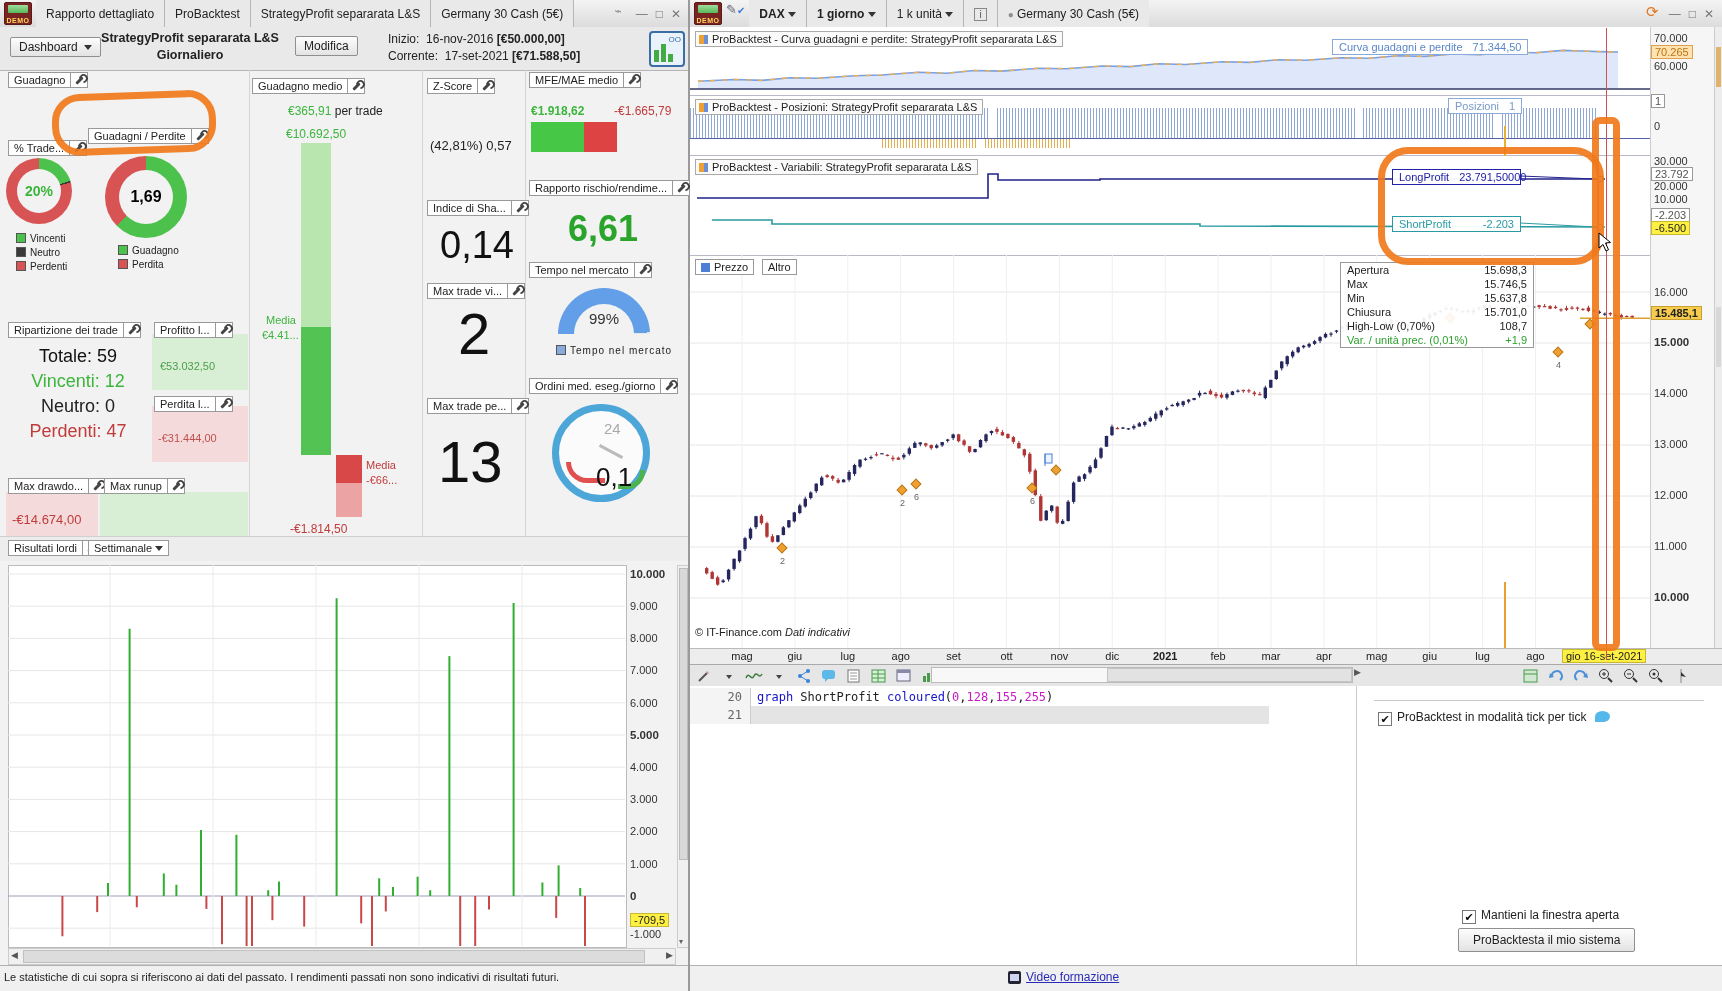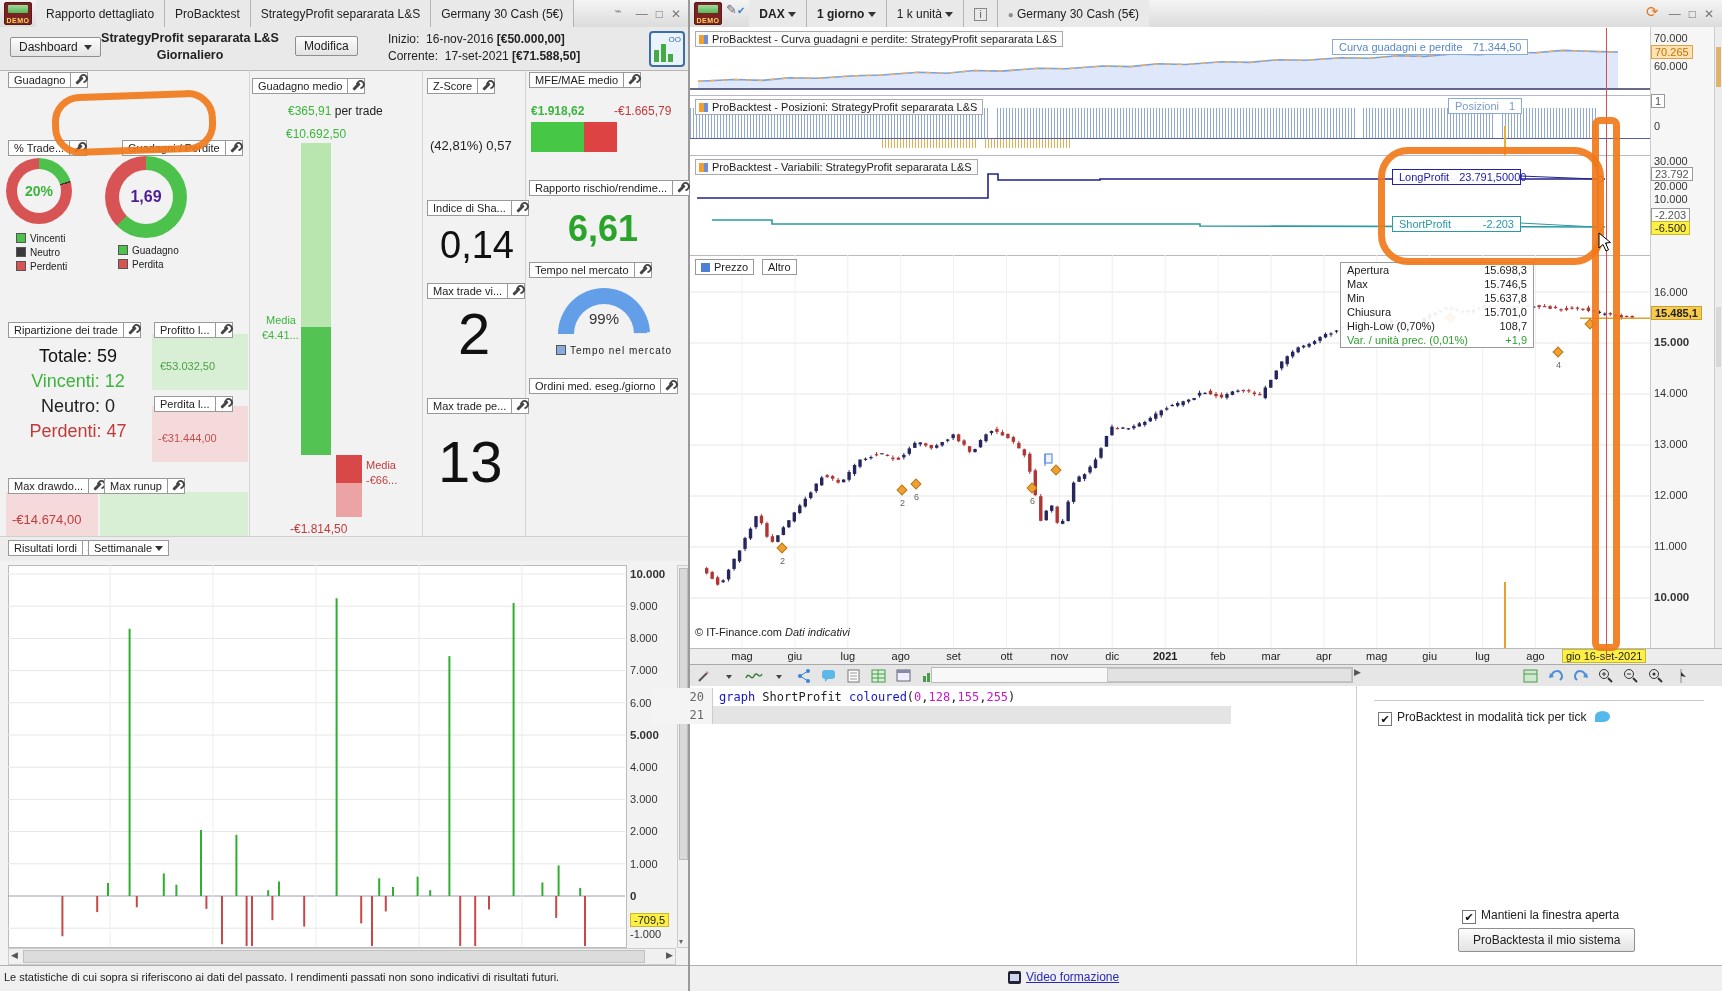--- a/index.html
+++ b/index.html
@@ -117,28 +117,28 @@
     </div>
   <div class="donut" style="left:6px;top:158px;width:66px;height:66px;position:absolute;background:conic-gradient(#4cc24c 0 20%,#3a3a3a 20% 20.8%,#d85454 20.8% 100%);">
     <div class="hole" style="left:11px;top:11px;width:44px;height:44px;font-size:14px;color:#3cb53c;">20%</div>
   </div>
   <div id="leg1" class="abs legend" style="left:16px;top:232px;">
       <div><span class="sq" style="background: rgb(76, 194, 76);"></span>Vincenti</div>
       <div><span class="sq" style="background: rgb(58, 58, 58);"></span>Neutro</div>
       <div><span class="sq" style="background: rgb(216, 84, 84);"></span>Perdenti</div>
     </div>
 
-  <div class="chip" style="left:88px;top:140px;margin-left:34px;">
+  <div class="chip" style="left:88px;top:128px;">
       <span class="lbl">Guadagni / Perdite</span>
       <span class="wr">
         <span class="wrench"></span>
       </span>
     </div>
   <div class="donut" style="left:105px;top:156px;width:82px;height:82px;position:absolute;background:conic-gradient(from 226deg,#d85454 0 134deg,#4cc24c 134deg 360deg);">
-    <div class="hole" style="left:14px;top:14px;width:54px;height:54px;font-size:16px;color:#4c1d95;">1,69</div>
+    <div class="hole" style="left:14px;top:14px;width:54px;height:54px;font-size:16px;color:#000000;">1,69</div>
   </div>
   <div id="leg2" class="abs legend" style="left:118px;top:244px;">
       <div><span class="sq" style="background: rgb(76, 194, 76);"></span>Guadagno</div>
       <div><span class="sq" style="background: rgb(216, 84, 84);"></span>Perdita</div>
     </div>
 
   <div class="chip" style="left:8px;top:322px;">
       <span class="lbl">Ripartizione dei trade</span>
       <span class="wr">
         <span class="wrench"></span>
@@ -258,20 +258,28 @@
     <div class="abs" style="left:16px;top:16px;width:60px;height:60px;border-radius:50%;background:#f2f2f2;"></div>
     <div class="abs" style="left:0;top:22px;width:92px;text-align:center;font-size:15px;color:#333;">99%</div>
   </div>
   <div class="abs legend" style="left:556px;top:344px;"><span class="sq" style="background:#88aadd;"></span><span style="letter-spacing:1px;">Tempo nel mercato</span></div>
   <div class="chip" style="left:529px;top:378px;">
       <span class="lb l lbl">Ordini med. eseg./giorno</span>
       <span class="wr">
         <span class="wrench"></span>
       </span>
     </div>
+  <div class="abs" style="left:552px;top:404px;width:96px;height:96px;">
+    <div class="abs" style="left:0;top:0;width:84px;height:84px;border:7px solid #4da6d8;border-radius:50%;background:#fbfbfb;"></div>
+    <div class="abs" style="left:52px;top:16px;font-size:15px;color:#aaa;">24</div>
+    <div class="abs" style="left:46px;top:46px;width:26px;height:3px;background:#bbb;transform:rotate(28deg);"></div>
+    <div class="abs" style="left:14px;top:58px;width:34px;height:16px;border:5px solid #e05050;border-top:none;border-right:none;border-radius:0 0 0 22px;"></div>
+    <div class="abs" style="left:66px;top:66px;width:22px;height:14px;border:5px solid #4db34d;border-top:none;border-left:none;border-radius:0 0 18px 0;"></div>
+    <div class="abs" style="left:44px;top:58px;font-size:26px;color:#111;">0,1</div>
+  </div>
 
   <div class="abs" style="left:0;top:536px;width:689px;height:24px;background:#ededed;border-top:1px solid #cfcfcf;"></div>
   <div class="chip" style="left:8px;top:540px;">
       <span class="lbl">Risultati lordi</span>
       <span class="wr">
         <span class="wrench"></span>
       </span>
     </div>
   <div class="chip" style="left:88px;top:540px;">
       <span class="lbl"><span>Settimanale</span>&nbsp;<span class="caret"></span></span>
@@ -1030,21 +1038,21 @@
       </span>
       <span class="tool">
         <svg width="16" height="16">
           <line x1="8" y1="1" x2="8" y2="15" stroke="#888"></line>
           <polygon points="8,4 13,9 8,8" fill="#333"></polygon>
         </svg>
       </span>
     </div>
 
   <div class="abs" style="left:690px;top:686px;width:1032px;height:279px;background:#fff;"></div>
-  <div id="editor" class="abs" style="left:652px;top:688px;width:579px;">
+  <div id="editor" class="abs" style="left:690px;top:688px;width:579px;">
       <div class="codeline">
         <span class="gut">20</span>
         <span style="padding-left: 6px;"><span class="tok-kw">graph </span><span class="tok-id">ShortProfit </span><span class="tok-kw">coloured</span><span class="tok-pl">(</span><span class="tok-num">0</span><span class="tok-pl">,</span><span class="tok-num">128</span><span class="tok-pl">,</span><span class="tok-num">155</span><span class="tok-pl">,</span><span class="tok-num">255</span><span class="tok-pl">)</span></span>
       </div>
       <div class="codeline" style="background: rgb(228, 228, 228);">
         <span class="gut">21</span>
         <span style="padding-left: 6px;"></span>
       </div>
     </div>
   <div class="abs" style="left:1356px;top:686px;width:1px;height:279px;background:#ccc;"></div>

